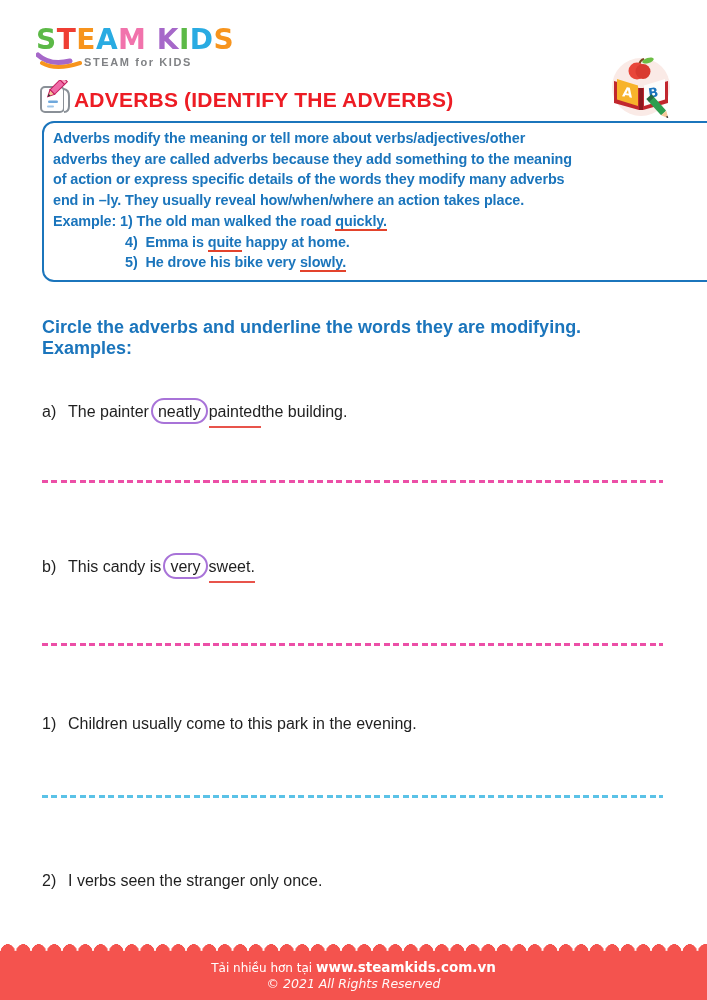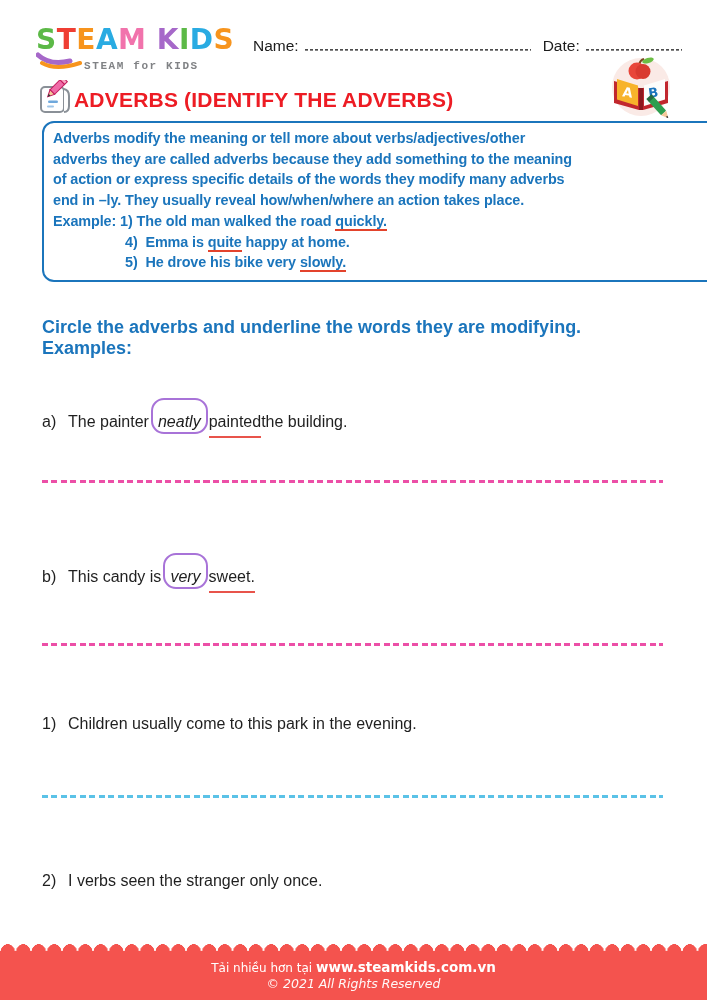--- a/index.html
+++ b/index.html
@@ -6,21 +6,21 @@
   html,body { background:#e9e9e9; }
   .page {
     position:relative; width:707px; height:1000px; margin:0 auto;
     background:#fff; overflow:hidden;
     font-family:"Liberation Sans", sans-serif; color:#1f1f1f;
   }
 
   
   .logo { position:absolute; left:36px; top:24px; }
   .logo-letters { font-family:"DejaVu Sans", sans-serif; font-weight:800; font-size:28px; line-height:32px; letter-spacing:0.5px; }
-  .logo-subrow { display:flex; align-items:flex-end; margin-top:-4px;font-family:Liberation Mono, monospace; }
+  .logo-subrow { display:flex; align-items:center; margin-top:-4px; }
   .logo-tagline { font-size:11px; font-weight:700; color:#808285; letter-spacing:1.6px; padding-bottom:3px; margin-left:2px; }
 
   .namedate { position:absolute; left:253px; top:36px; width:440px; display:flex; align-items:baseline; font-size:15.5px; font-weight:500; color:#1c1c1c; }
   .nd-line { height:15px; margin:0 6px;
     background:repeating-linear-gradient(90deg,#4d4d4d 0 2.6px,transparent 2.6px 5px) left bottom/100% 1.7px no-repeat; }
   .nd-line.name { width:226px; }
   .nd-line.date { width:96px; }
   .nd-date-label { margin-left:6px; }
 
   .book-icon { position:absolute; left:606px; top:54px; }
@@ -35,21 +35,21 @@
     padding:5px 9px 7px; color:var(--boxblue,#1B75BC);
     font-size:14.4px; font-weight:700; line-height:20.7px; letter-spacing:-0.1px; }
   .box-line.indent { padding-left:72px; }
   .u { border-bottom:2px solid var(--boxu,#E3432C); }
 
   
   .instructions { position:absolute; left:42px; top:317px; color:var(--boxblue,#1B75BC); font-size:18px; font-weight:700; line-height:21px; }
 
   .ex-row { position:absolute; left:42px; display:flex; align-items:baseline; font-size:16px; color:#1f1f1f; line-height:26px; }
   .ex-label { width:26px; flex:none; }
-  .circ { display:inline-block; border:2px solid var(--circ,#A873D8); border-radius:13px; padding:12px 5px 1px; margin:0 1px 1px 2px; line-height:19px;font-style:italic; }
+  .circ { display:inline-block; border:2px solid var(--circ,#A873D8); border-radius:13px; padding:2px 5px 1px; margin:0 1px 1px 2px; line-height:19px; }
   .u2 { border-bottom:2.5px solid var(--uline,#E8544B); padding-bottom:1px; }
 
   .sep { position:absolute; left:42px; width:621px; height:3px; }
 
   
   .footer { position:absolute; left:0; right:0; bottom:0; }
   .scallops { height:11px; background-image:radial-gradient(8px 11px at 50% 100%, var(--footerbg,#F4534E) 98%, transparent 100%);
     background-size:15.5px 11px; background-repeat:repeat-x; background-position:left bottom; }
   .footer-body { background:var(--footerbg,#F4534E); height:45px; color:#fff; text-align:center;
     font-family:"DejaVu Sans", sans-serif; padding-top:4px; }
@@ -68,26 +68,20 @@
       <span>
         <svg width="46" height="18" viewBox="0 0 46 18">
           <path d="M2 3 Q14 14 34 9" stroke="#A668C9" stroke-width="5" fill="none" stroke-linecap="round"></path>
           <path d="M6 11 Q20 19 44 11" stroke="#F7941D" stroke-width="4" fill="none" stroke-linecap="round"></path>
         </svg>
       </span>
       <span class="logo-tagline">STEAM for KIDS</span>
     </div>
   </div>
 
-  <div class="namedate">
-    <span>Name:</span>
-    <span class="nd-line name"></span>
-    <span class="nd-date-label">Date:</span>
-    <span class="nd-line date"></span>
-  </div>
 
   <div class="book-icon">
     <svg width="70" height="64" viewBox="0 0 70 64">
       <circle cx="35" cy="33" r="29" fill="#FAEAE6"></circle>
       <path d="M33 11 q1 -5 5 -6" stroke="#7a4a21" stroke-width="2" fill="none"></path>
       <ellipse cx="42" cy="6.5" rx="6" ry="2.6" fill="#6CBE45" transform="rotate(-18 42 6.5)"></ellipse>
       <circle cx="31" cy="17" r="8.5" fill="#E8463A"></circle>
       <circle cx="37" cy="17.5" r="7.5" fill="#D93A30"></circle>
       <path d="M8 27 L33 34 L33 56 L8 49 Z" fill="#C1272D"></path>
       <path d="M62 27 L37 34 L37 56 L62 49 Z" fill="#C1272D"></path>

